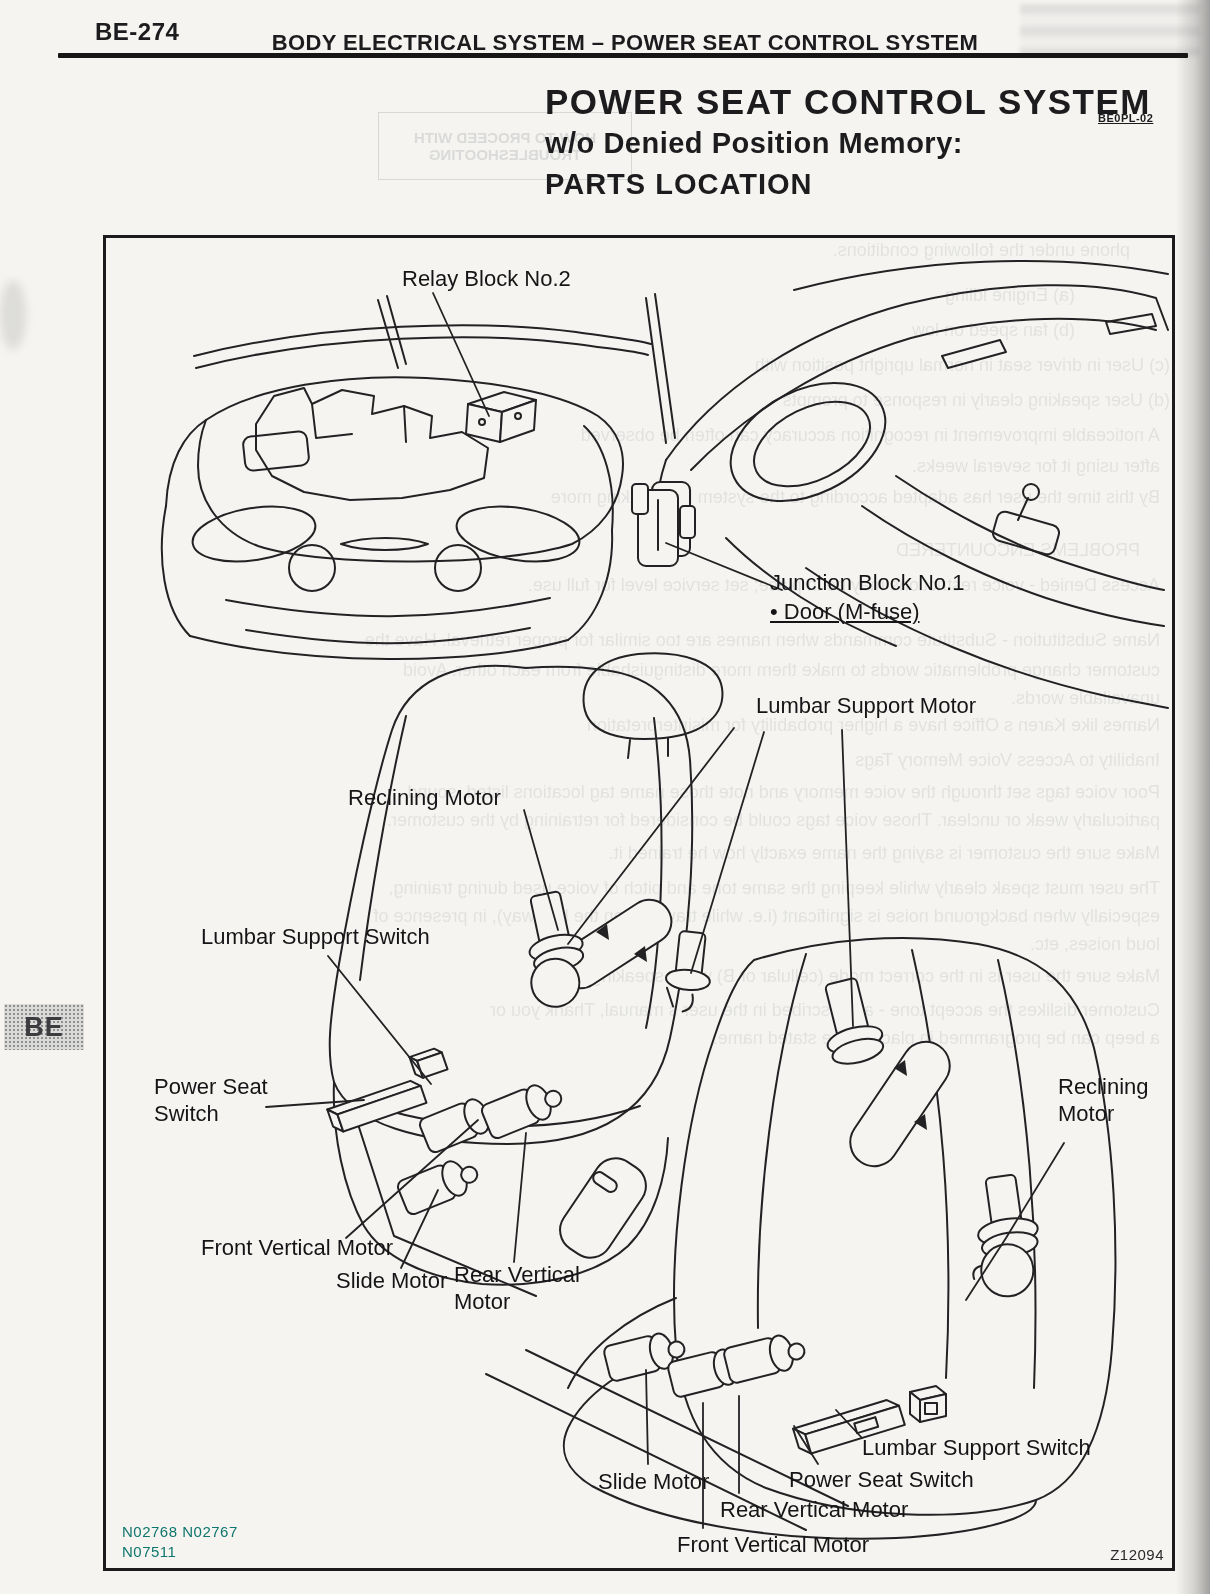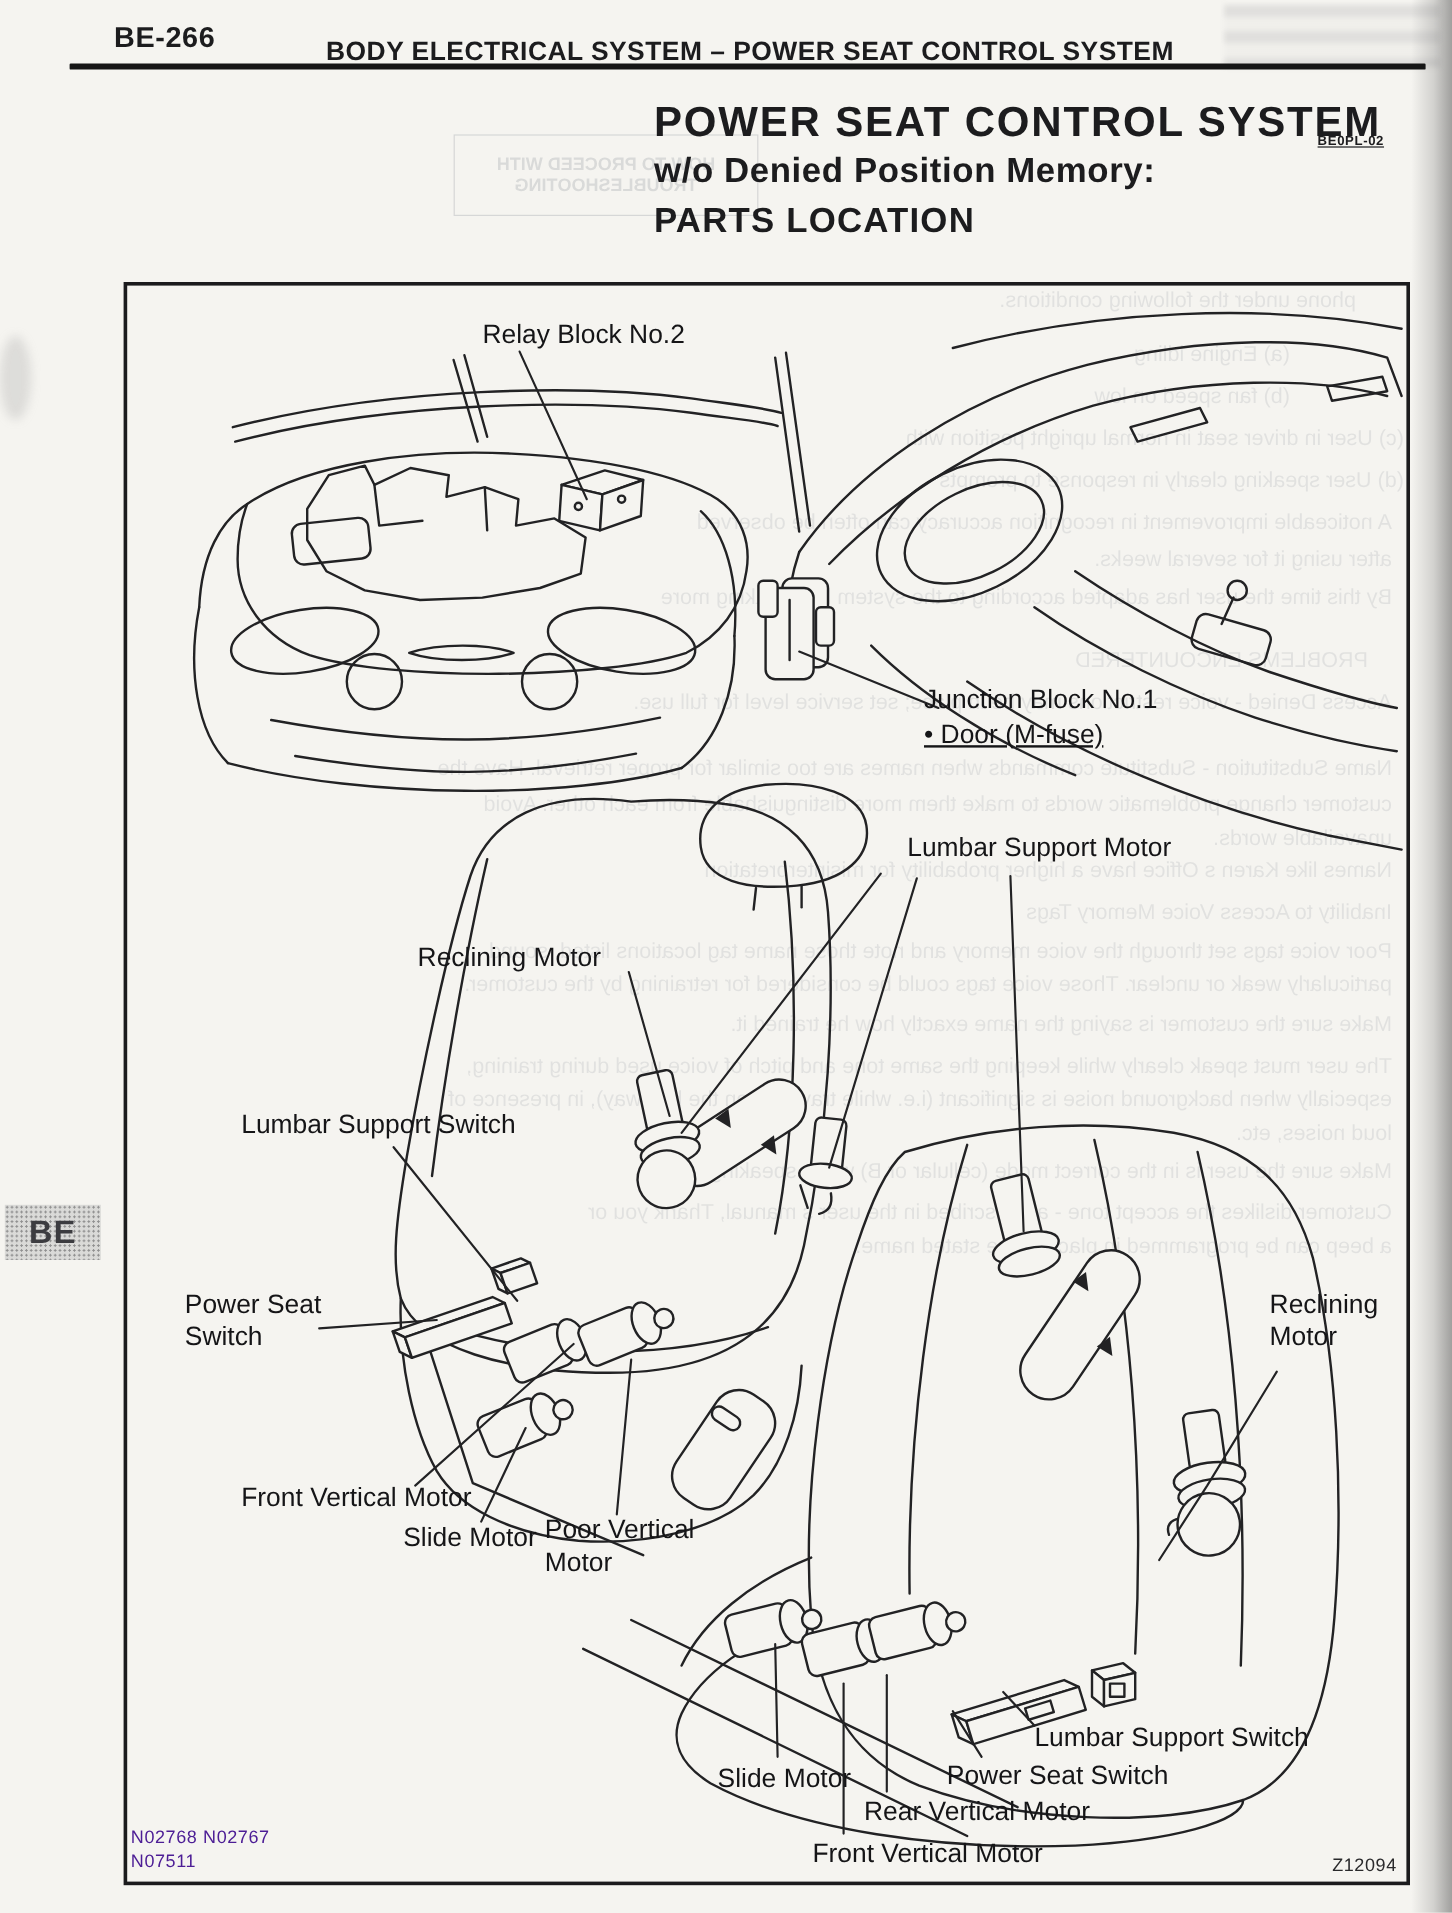--- a/index.html
+++ b/index.html
@@ -54,21 +54,21 @@
   .lab-power-left{left:48px;top:835px;}
   .lab-front-left{left:95px;top:996px;}
   .lab-slide-left{left:230px;top:1029px;}
   .lab-rear-left{left:348px;top:1023px;}
   .lab-reclining-right{left:952px;top:835px;}
   .lab-lumbar-bottom{left:756px;top:1196px;}
   .lab-slide-bottom{left:492px;top:1230px;}
   .lab-power-bottom{left:683px;top:1228px;}
   .lab-rear-bottom{left:614px;top:1258px;}
   .lab-front-bottom{left:571px;top:1293px;}
-  .fig-codes{position:absolute;left:3px;top:1284px;font-size:15px;line-height:20px;color:#4c1d95;letter-spacing:.5px;}
+  .fig-codes{position:absolute;left:16px;top:1284px;font-size:15px;line-height:20px;color:#0f766e;letter-spacing:.5px;}
   .fig-zcode{position:absolute;right:8px;top:1308px;font-size:15px;color:#2a2a2c;letter-spacing:.5px;}
 </style>
 </head>
 <body>
 
 <div class="ghost-layer">
     <div class="ghost-line" style="left: 610px; top: 240px; width: 520px;">phone under the following conditions.</div>
     <div class="ghost-line" style="left: 745px; top: 285px; width: 330px;">(a)   Engine idling</div>
     <div class="ghost-line" style="left: 745px; top: 320px; width: 330px;">(b)   fan speed on low</div>
     <div class="ghost-line" style="left: 610px; top: 355px; width: 560px;">(c)   User in driver seat in normal upright position with</div>
@@ -95,21 +95,21 @@
   </div>
 <div class="ghost-box">
   <div>HOW TO PROCEED WITH</div>
   <div>TROUBLESHOOTING</div>
 </div>
 
 <div class="scan-right"></div>
 <div class="scan-smudge-tr"></div>
 <div class="scan-smudge-left"></div>
 
-<div class="page-num">BE-266</div>
+<div class="page-num">BE-274</div>
 <div class="header-title">BODY ELECTRICAL SYSTEM  –  POWER SEAT CONTROL SYSTEM</div>
 <div class="header-rule"></div>
 
 <div class="title-1">POWER SEAT CONTROL SYSTEM</div>
 <div class="title-code">BE0PL-02</div>
 <div class="title-2">w/o Denied Position Memory:</div>
 <div class="title-3">PARTS LOCATION</div>
 
 <div class="side-tab">
   <span>BE</span>
@@ -300,21 +300,21 @@
   <div class="fig-label lab-lumbar-motor">Lumbar Support Motor</div>
   <div class="fig-label lab-reclining-left">Reclining Motor</div>
   <div class="fig-label lab-lumbar-switch-left">Lumbar Support Switch</div>
   <div class="fig-label lab-power-left">
     <div>Power Seat</div>
     <div>Switch</div>
   </div>
   <div class="fig-label lab-front-left">Front Vertical Motor</div>
   <div class="fig-label lab-slide-left">Slide Motor</div>
   <div class="fig-label lab-rear-left">
-    <div>Poor Vertical</div>
+    <div>Rear Vertical</div>
     <div>Motor</div>
   </div>
   <div class="fig-label lab-reclining-right">
     <div>Reclining</div>
     <div>Motor</div>
   </div>
   <div class="fig-label lab-lumbar-bottom">Lumbar Support Switch</div>
   <div class="fig-label lab-power-bottom">Power Seat Switch</div>
   <div class="fig-label lab-slide-bottom">Slide Motor</div>
   <div class="fig-label lab-rear-bottom">Rear Vertical Motor</div>

